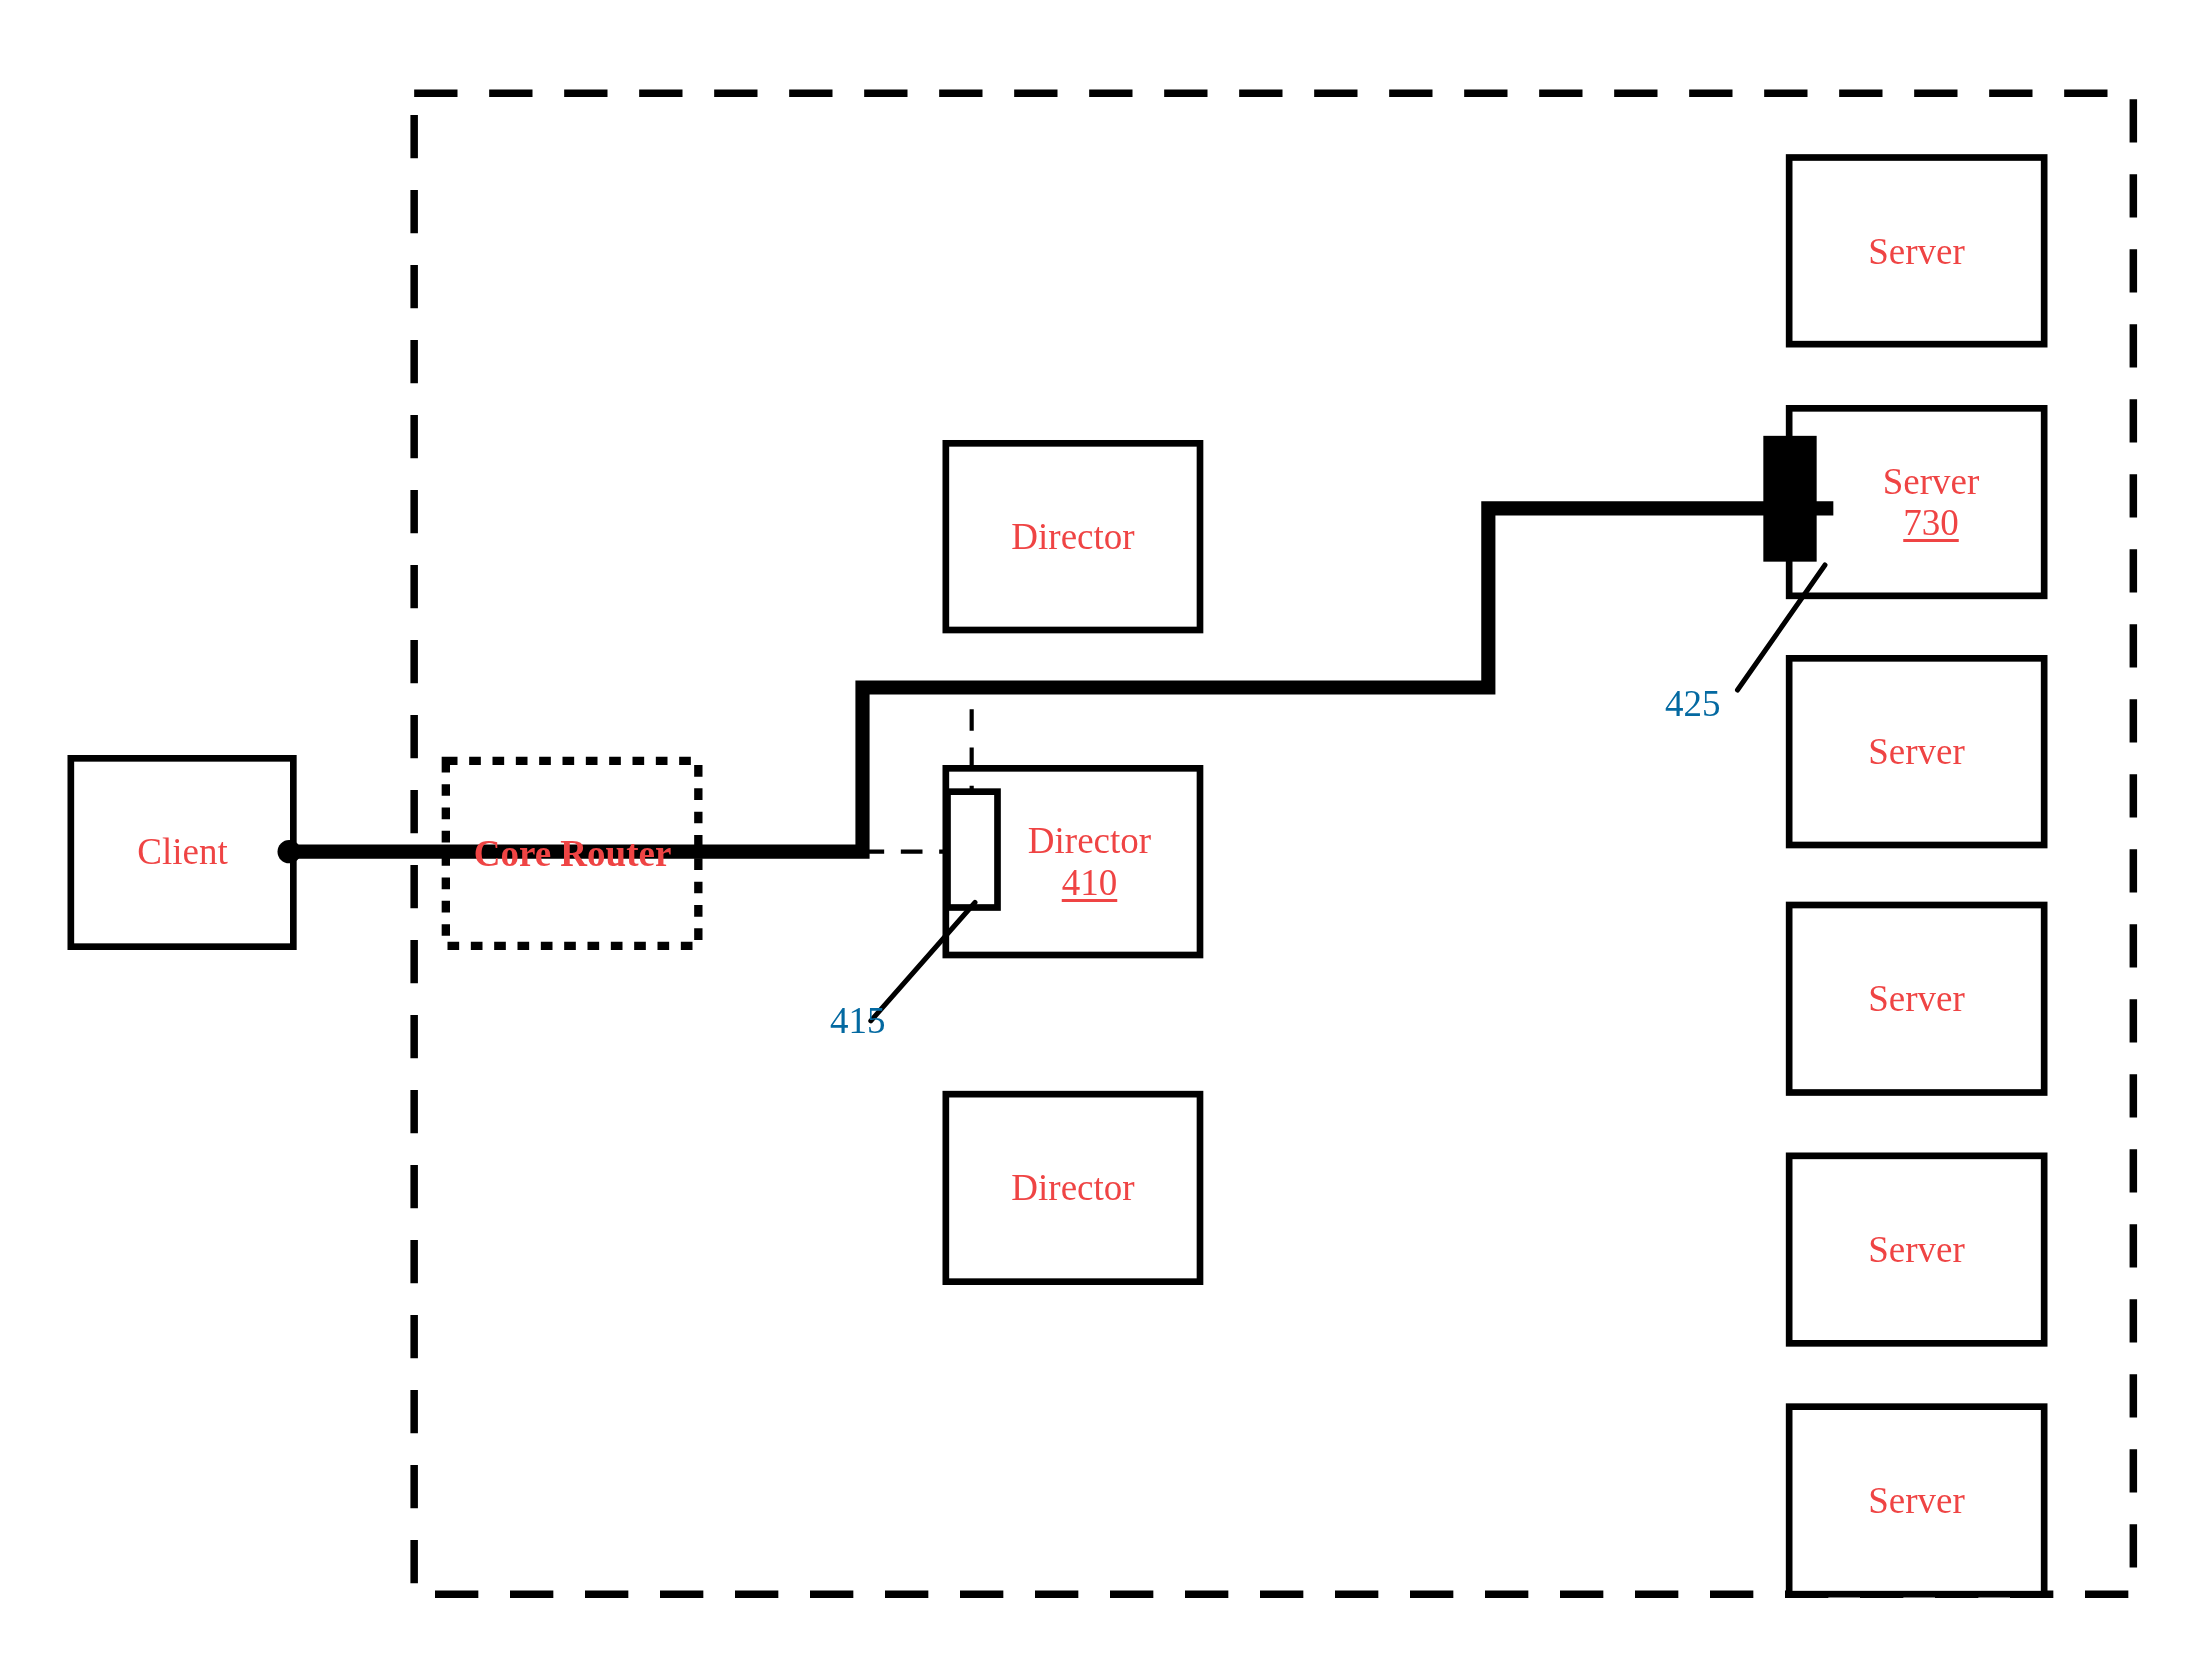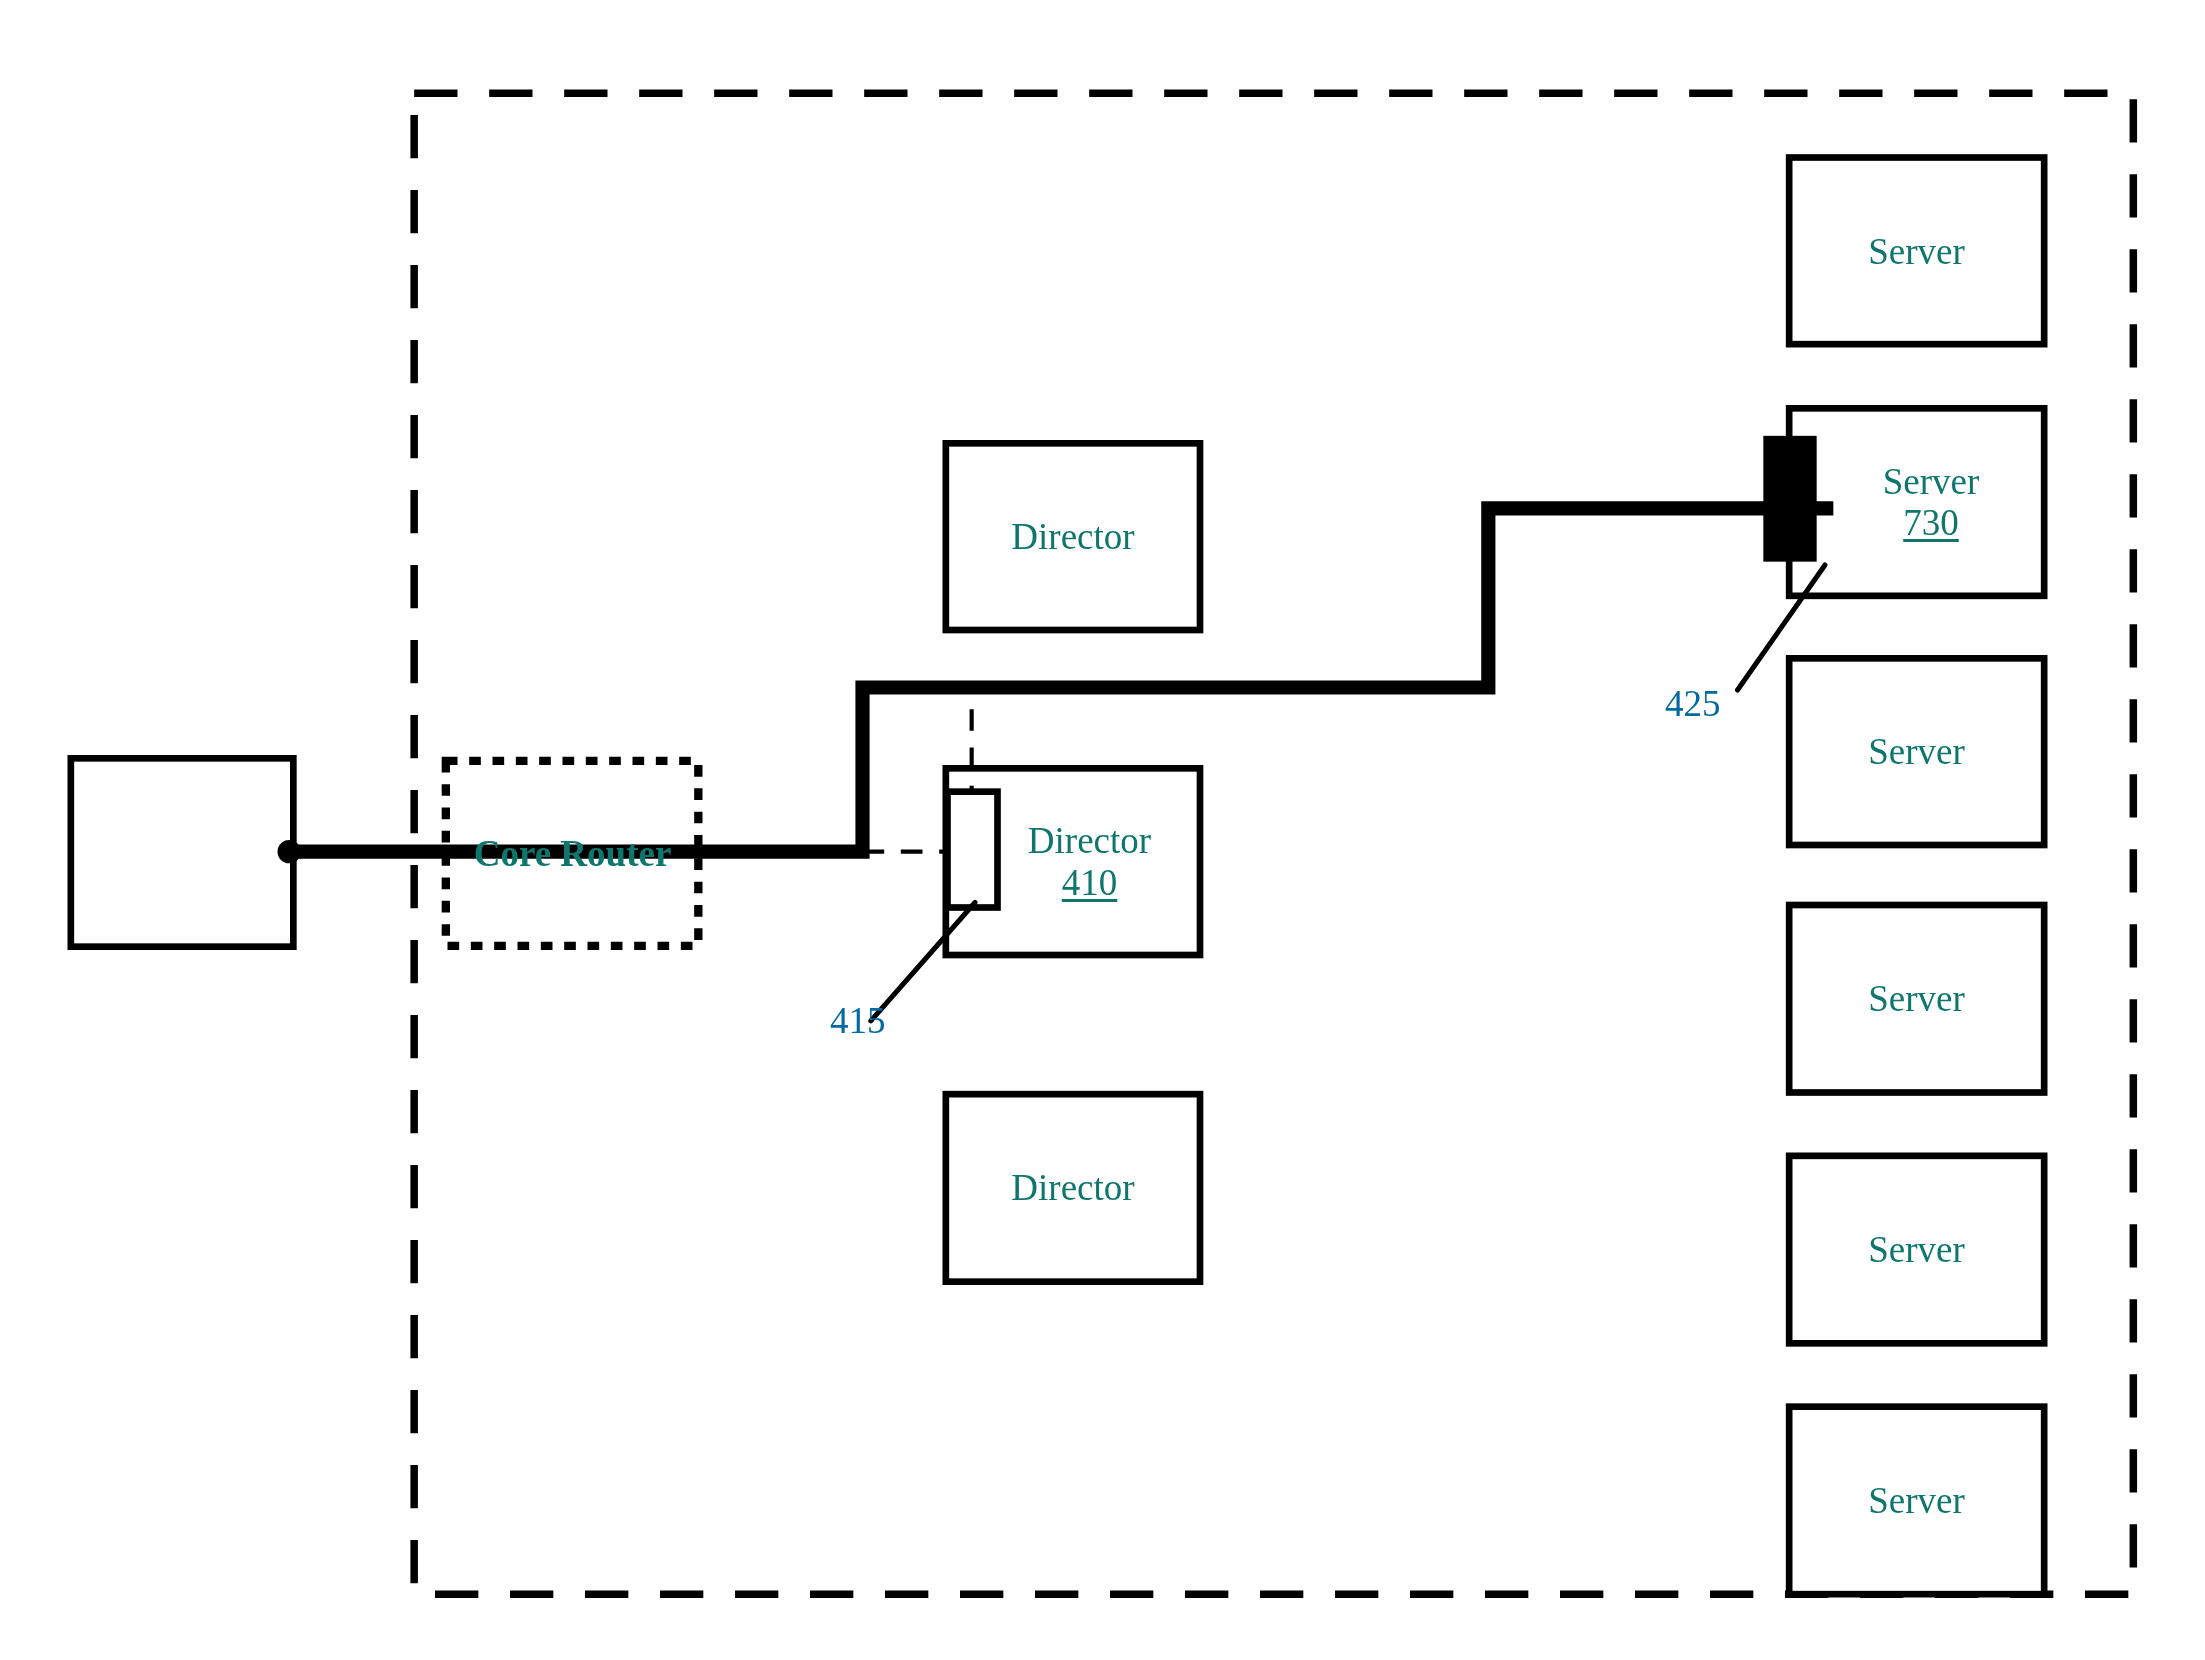--- a/index.html
+++ b/index.html
@@ -22,21 +22,21 @@
     width: 2205px;
     height: 1660px;
   }
   .node-label {
     position: absolute;
     display: flex;
     flex-direction: column;
     align-items: center;
     justify-content: center;
     text-align: left;
-    color: #0f766e;
+    color: #ef4444;
     line-height: 1.12;
     pointer-events: none;
     user-select: none;
   }
   .node-label .name {
     font-size: 37px;
   }
   .node-label .ref {
     font-size: 37px;
     text-decoration: underline;
@@ -90,20 +90,23 @@
     <rect x="1137" y="950" width="60" height="139" fill="#ffffff" stroke="#000000" stroke-width="8"></rect>
 
     <rect x="2118" y="525" width="60" height="147" fill="#000000" stroke="#000000" stroke-width="4"></rect>
 
     <line x1="1045" y1="1225" x2="1170" y2="1083" stroke="#000000" stroke-width="6" stroke-linecap="round"></line>
 
     <line x1="2085" y1="828" x2="2190" y2="678" stroke="#000000" stroke-width="6" stroke-linecap="round"></line>
 
   </svg>
 
+  <div class="node-label" style="left:71px; top:758px; width:223px; height:188px;">
+    <span class="name">Client</span>
+  </div>
 
   <div class="node-label" style="left:446px; top:761px; width:253px; height:185px;font-weight:bold;">
     <span class="name">Core Router</span>
   </div>
 
   <div class="node-label" style="left:946px; top:443px; width:254px; height:187px;">
     <span class="name">Director</span>
   </div>
 
   <div class="node-label" style="left:979px; top:768px; width:221px; height:187px;">

